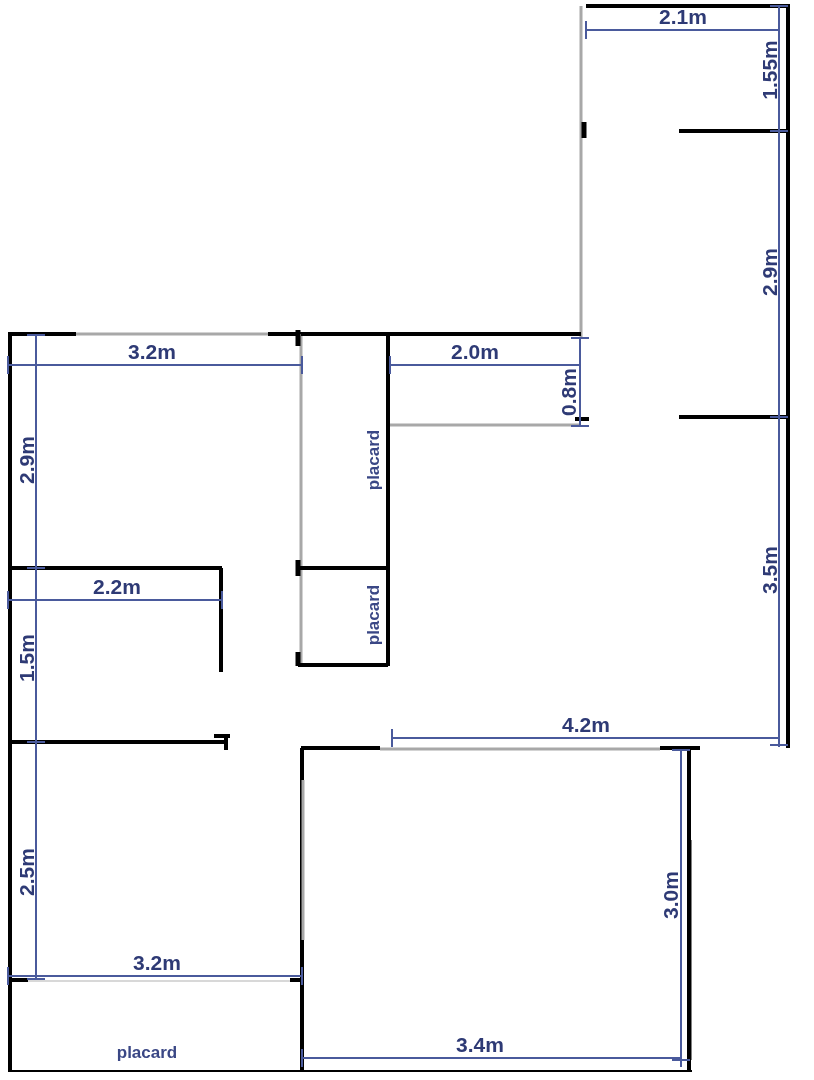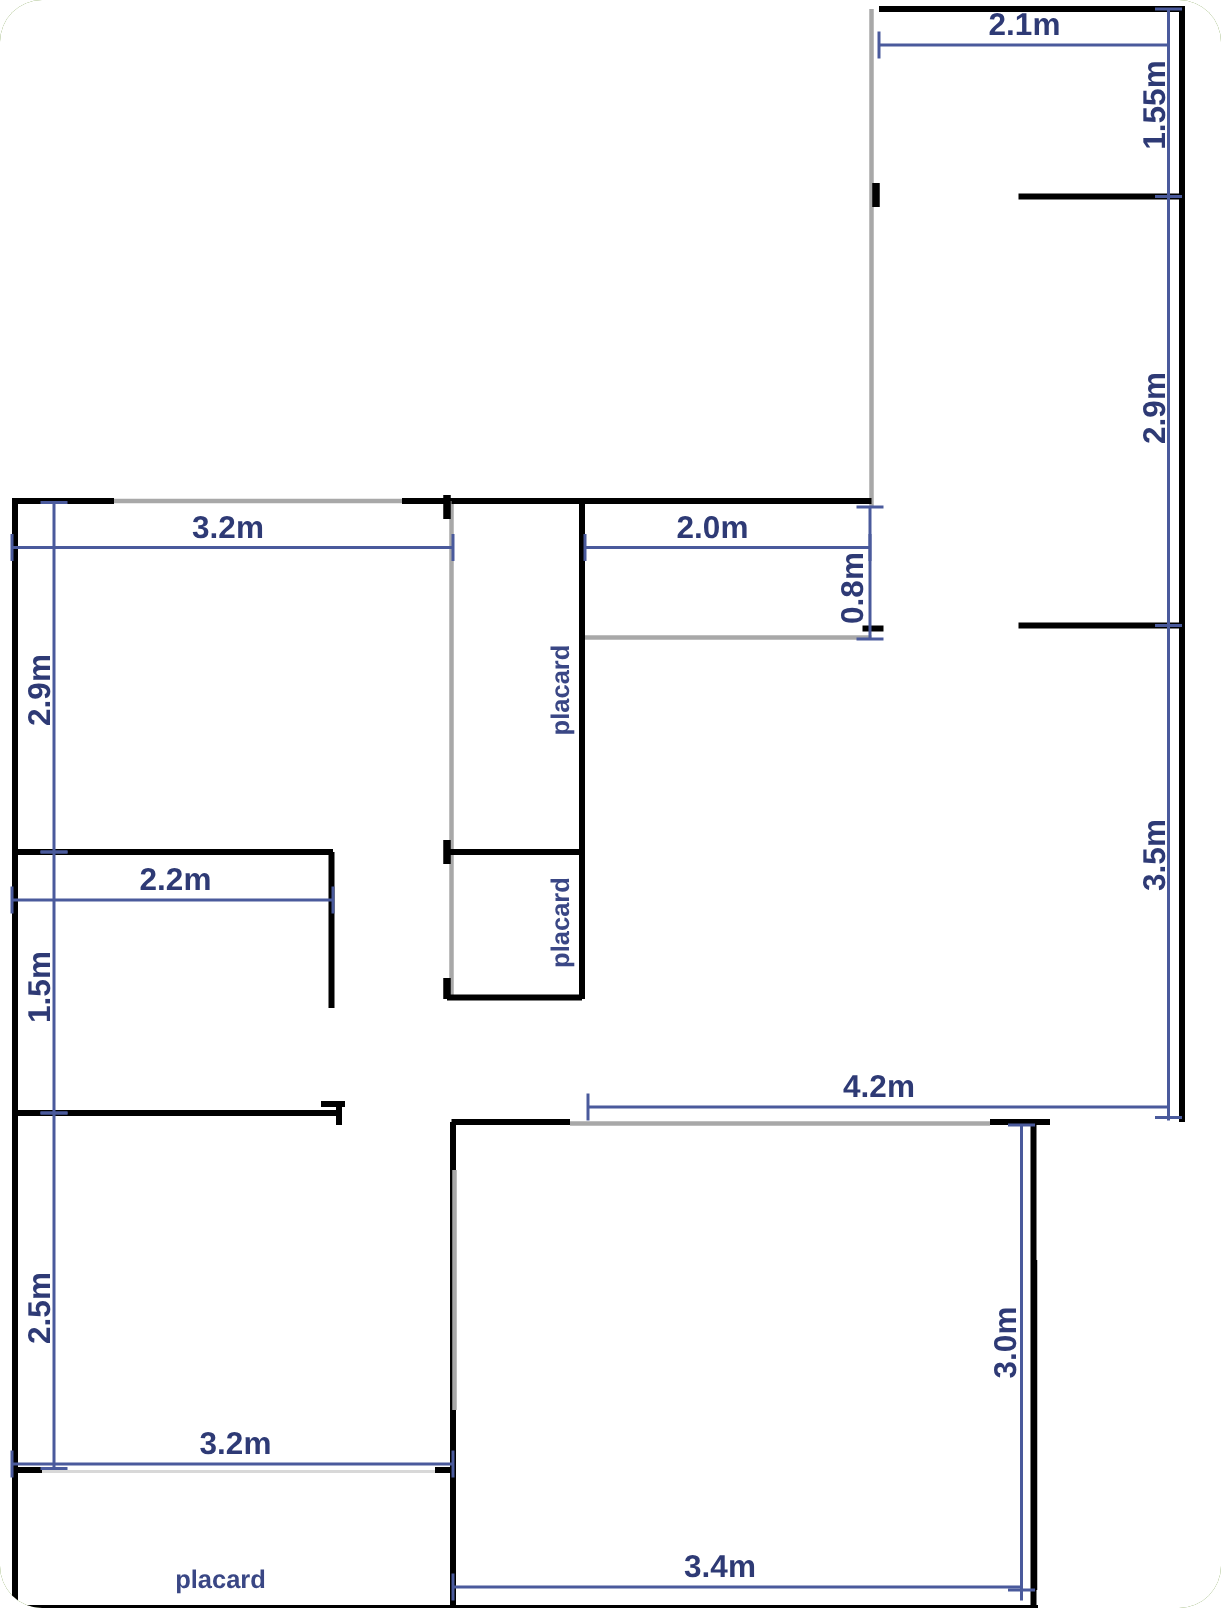--- a/index.html
+++ b/index.html
@@ -9,21 +9,20 @@
   }
   body {
     font-family: "Liberation Sans", sans-serif;
   }
   #plan-root {
     position: relative;
     width: 814px;
     height: 1072px;
     background: #4d7c0f;
     overflow: hidden;
-    border-radius: 28px;
   }
   svg#floorplan {
     display: block;
     width: 814px;
     height: 1080px;
   }
   .wall-black {
     stroke: #000000;
     stroke-linecap: butt;
   }

